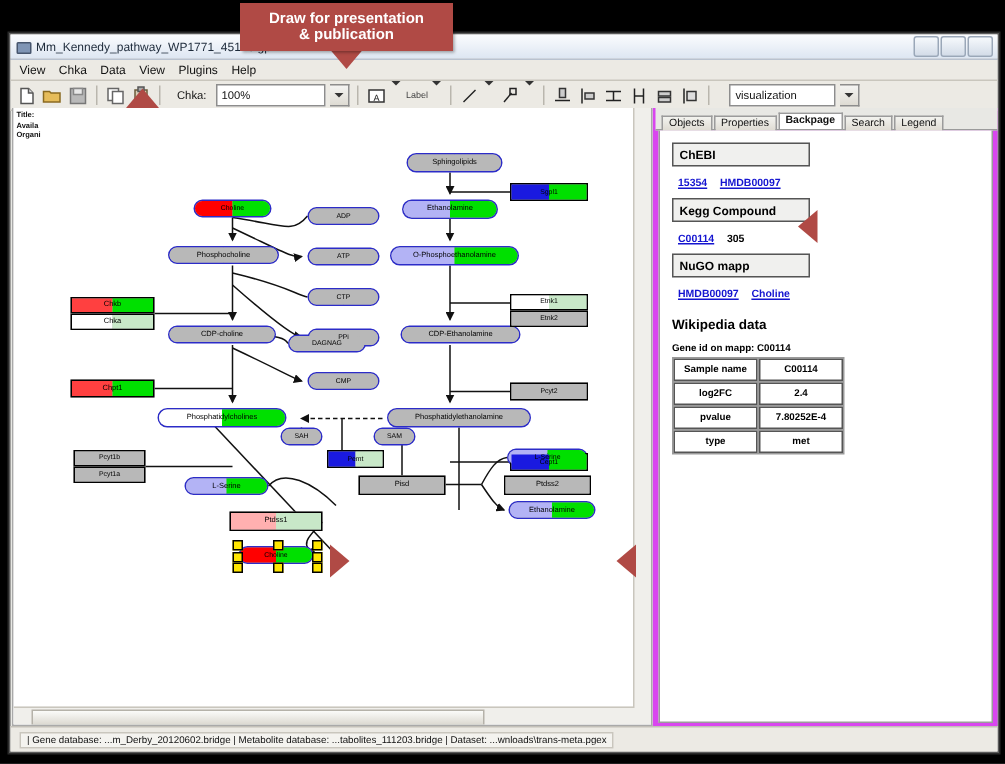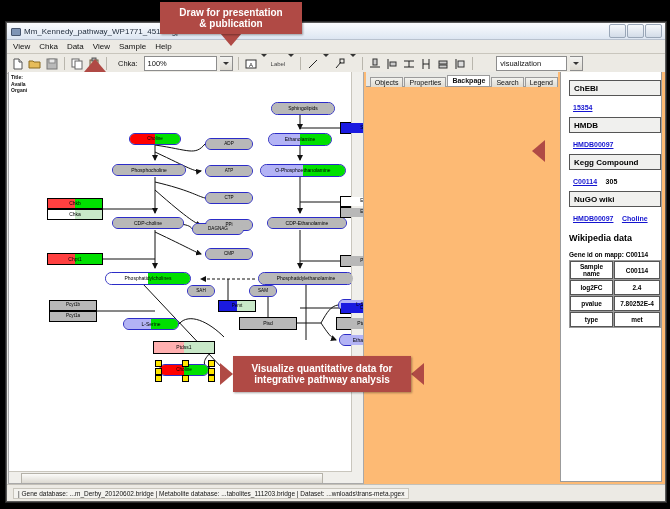--- a/index.html
+++ b/index.html
@@ -50,21 +50,21 @@
   .hl{left:0;width:50%;}
   .hr{right:0;width:50%;}
 
   
   svg.paths{position:absolute;left:0;top:0;width:425px;height:432px;}
 
   
   .handle{position:absolute;width:5px;height:5px;background:#ffe600;border:1px solid #000;z-index:9;}
 
   
-  .rightpanel{flex:1;background:#fdba74;display:flex;flex-direction:row;padding-left:2px;}
+  .rightpanel{flex:1;background:#d946ef;display:flex;flex-direction:column;padding-left:2px;}
   .tabrow{display:flex;align-items:flex-end;height:14px;padding-left:4px;gap:1px;border-bottom:1px solid #9b9b9b;background:#e8e8e4;}
   .tab{font-size:7px;padding:1px 4px 1px 4px;background:linear-gradient(#f3f3ef,#dedbd2);
        border:1px solid #9b9b9b;border-bottom:none;color:#111;position:relative;top:1px;}
   .tab.active{background:#fff;font-weight:bold;padding-bottom:2px;top:0;}
   .bpbody{flex:1;background:#fff;border:1px solid #9b9b9b;border-top:none;margin:0 3px 2px 2px;
           overflow:hidden;position:relative;padding:5px 0 0 8px;}
   .fieldbox{width:86px;height:14px;border:1px solid #555;background:#f0f0ee;
             display:flex;align-items:center;padding-left:4px;font-size:8px;font-weight:bold;color:#000;margin-top:3px;}
   .linkval{font-size:7px;color:#1414d0;text-decoration:underline;margin:3px 0 0 4px;display:inline-block;font-weight:bold;}
   .plainval{font-size:7px;color:#000;margin:3px 0 0 4px;display:inline-block;font-weight:bold;}
@@ -114,21 +114,21 @@
         <i></i>
         <i></i>
       </span>
     </div>
 
     <div class="menubar">
       <span>View</span>
       <span>Chka</span>
       <span>Data</span>
       <span>View</span>
-      <span>Sample</span>
+      <span>Plugins</span>
       <span>Help</span>
     </div>
 
     <div class="toolbar">
       <span class="tbtn">
         <svg width="14" height="14" viewBox="0 0 14 14">
             <path d="M3 2h5l3 3v7H3z" fill="#fff" stroke="#555"></path>
             <path d="M8 2v3h3" fill="#ddd" stroke="#555"></path>
           </svg>
       </span>
@@ -219,21 +219,21 @@
             <rect x="3" y="8" width="8" height="3" fill="#ccc" stroke="#333"></rect>
           </svg>
       </span>
       <span class="tbtn">
         <svg width="14" height="14" viewBox="0 0 14 14">
             <line x1="3" y1="2" x2="3" y2="12" stroke="#222"></line>
             <rect x="5" y="4" width="6" height="6" fill="#ddd" stroke="#333"></rect>
           </svg>
       </span>
       <span class="sep"></span>
-      <span class="zoombox" style="width:66px;margin-left:18px">visualization</span>
+      <span class="zoombox" style="width:66px;margin-left:8px">visualization</span>
       <span class="zoomarrow">
           <i class="caret"></i>
         </span>
     </div>
 
     <div class="content">
 
       <div class="canvaswrap">
         <div class="canvas">
 
@@ -496,29 +496,28 @@
           <div class="tab active">Backpage</div>
           <div class="tab">Search</div>
           <div class="tab">Legend</div>
         </div>
 
         <div class="bpbody">
 
           <div class="fieldbox">ChEBI</div>
           <a class="linkval" href="#">15354</a>
 
-          <div class="fieldbox">HMDB</div>
           <a class="linkval" href="#">HMDB00097</a>
 
           <div class="fieldbox">Kegg Compound</div>
           <a class="linkval" href="#">C00114</a>
 
           <span class="plainval">305</span>
 
-          <div class="fieldbox">NuGO wiki</div>
+          <div class="fieldbox">NuGO mapp</div>
           <a class="linkval" href="#">HMDB00097</a>
 
           <a class="linkval" href="#">Choline</a>
 
           <div class="exphead">Wikipedia data</div>
           <div class="geneid">Gene id on mapp: C00114</div>
 
           <table class="exp">
             <tbody>
               <tr>
@@ -552,20 +551,16 @@
   <div class="callout" style="left:160px;top:2px;width:142px;height:32px;font-size:10px;">
     <span style="white-space:pre-line">Draw for presentation
 &amp; publication</span>
   </div>
   <div class="arrow-d" style="left:220px;top:33px;"></div>
 
   <div class="arrow-u" style="left:84px;top:59px;"></div>
 
   <div class="arrow-l" style="left:532px;top:140px;"></div>
 
-  <div class="callout" style="left:233px;top:356px;width:178px;height:36px;font-size:10px;">
-    <span style="white-space:pre-line">Visualize quantitative data  for
-integrative pathway analysis</span>
-  </div>
   <div class="arrow-r" style="left:220px;top:363px;"></div>
   <div class="arrow-l" style="left:411px;top:363px;"></div>
 
 </div>
 
 </body></html>

